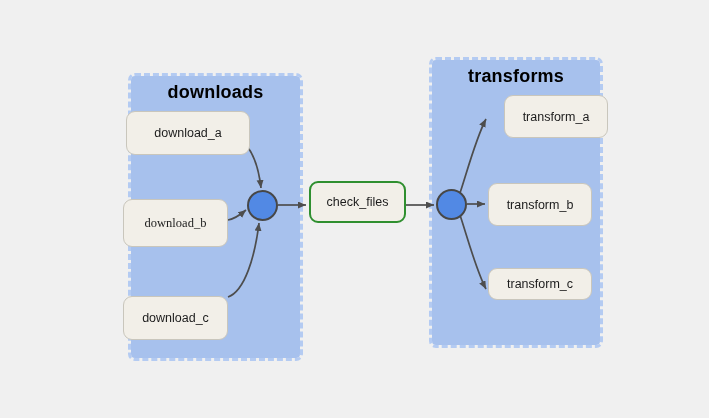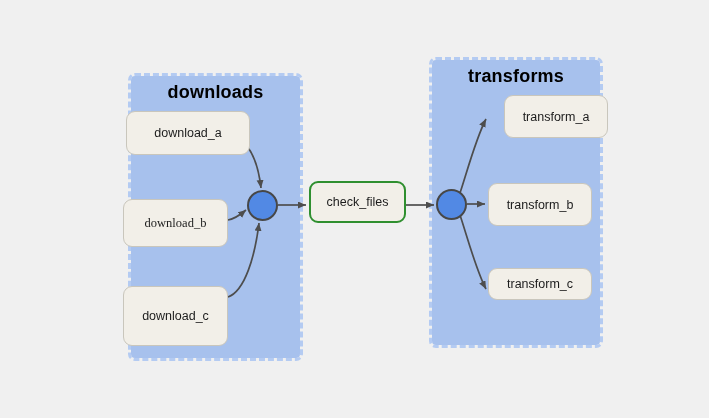--- a/index.html
+++ b/index.html
@@ -54,21 +54,21 @@
     box-sizing: border-box;
     display: flex;
     align-items: center;
     justify-content: center;
     font-size: 12.5px;
     color: var(--node-text);
     cursor: pointer;
   }
   .node-download-a { left: 126px; top: 111px; width: 124px; height: 44px; }
   .node-download-b { left: 123px; top: 199px; width: 105px; height: 48px; font-family: Liberation Serif, serif; }
-  .node-download-c { left: 123px; top: 286px; width: 105px; height: 60px; }
+  .node-download-c { left: 123px; top: 296px; width: 105px; height: 44px; }
   .node-transform-a{ left: 488px; top:  95px; width: 104px; height: 43px; margin-left: 16px; }
   .node-transform-b{ left: 488px; top: 183px; width: 104px; height: 43px; }
   .node-transform-c{ left: 488px; top: 268px; width: 104px; height: 32px; }
   .node-check-files{
     left: 309px; top: 181px; width: 97px; height: 42px;
     border: 2px solid var(--check-border);
   }
   .join-circle {
     position: absolute;
     width: 31px; height: 31px;

